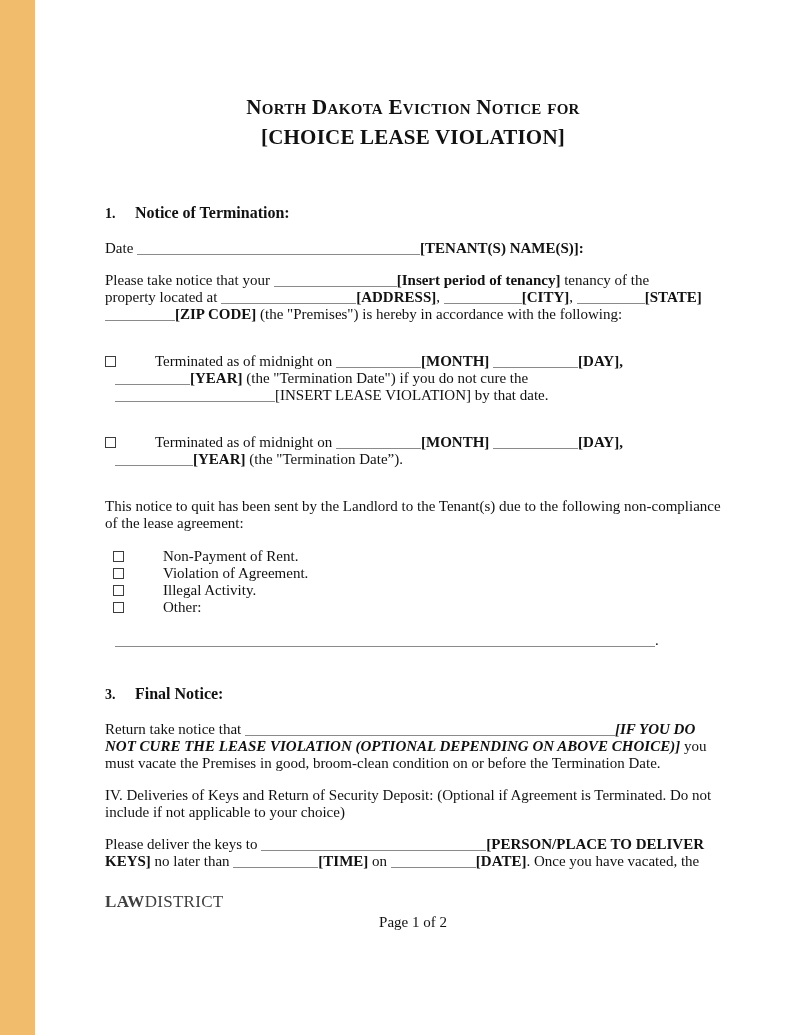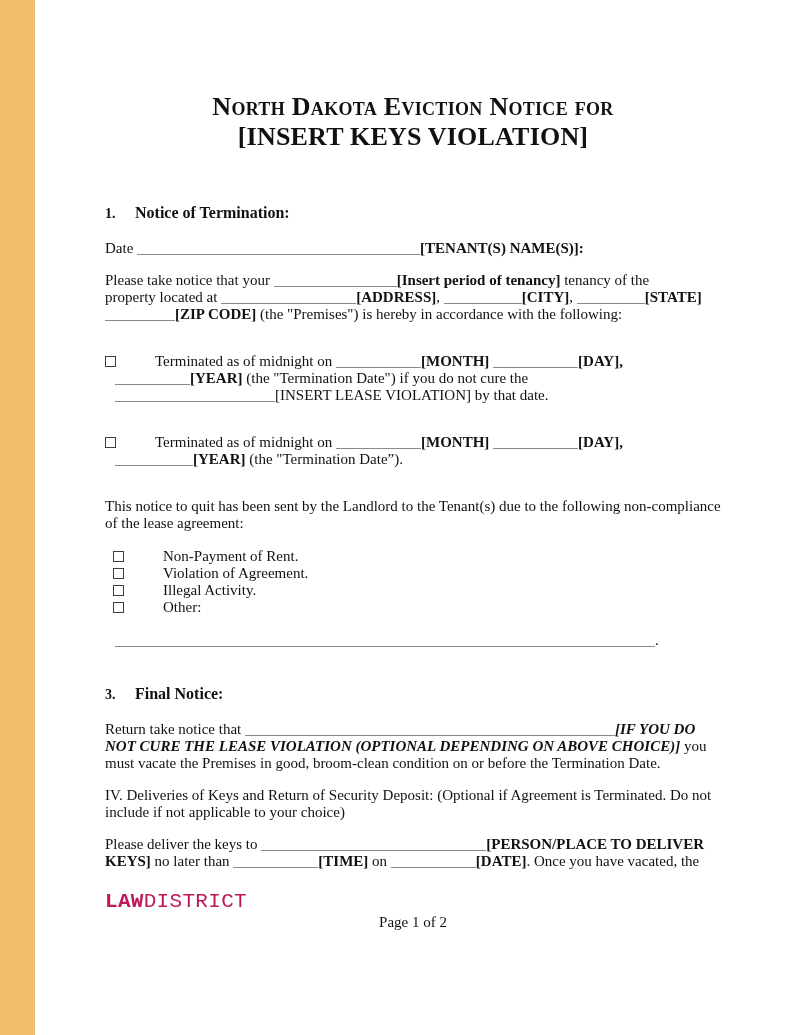--- a/index.html
+++ b/index.html
@@ -18,21 +18,21 @@
     left: 0; top: 0;
     width: 35px; height: 1035px;
     background: #f1bc6b;
   }
   .doc {
     position: absolute;
     left: 105px; top: 0;
     width: 616px;
     padding-top: 92px;
   }
-  .title { text-align: center; font-weight: bold; font-size: 26px; line-height: 30px; margin-bottom: 50px; }
+  .title { text-align: center; font-weight: bold; font-size: 21px; line-height: 30px; margin-bottom: 50px; }
   .title .t1 { font-variant: small-caps; letter-spacing: 0.3px; }
   .title .t2 { letter-spacing: 0.2px; }
   .heading { margin: 34px 0 14px 0; font-weight: bold; line-height: 22px; }
   .heading .hnum { display: inline-block; width: 30px; font-size: 14px; }
   .heading .htext { font-size: 16px; }
   .para { margin: 15px 0; }
   .b, .seg-b { font-weight: bold; }
   .i, .seg-i { font-style: italic; }
   .blank {
     display: inline-block;
@@ -51,40 +51,40 @@
   }
   .sq {
     display: inline-block;
     width: 11px; height: 11px;
     border: 1.5px solid #3d3d3d;
     vertical-align: -1px;
   }
   .other-line { padding-left: 10px; margin-top: 15px; }
   .footer { margin-top: 22px; }
   .logo {
-    font-family: Liberation Mono, monospace;
-    font-size: 21px;
+    font-family: Liberation Serif, serif;
+    font-size: 17px;
     line-height: 20px;
-    color: #be185d;
+    color: #404040;
     letter-spacing: 0.3px;
   }
   .logo .logo-bold { font-weight: 700; }
   .logo .logo-reg  { font-weight: 400; }
   .page-num { text-align: center; margin-top: 2px; }
 </style>
 </head>
 <body>
 
 <div class="stripe"></div>
 
 <div class="doc">
 
   <div class="title">
     <div class="t1">North Dakota Eviction Notice for</div>
-    <div class="t2">[INSERT KEYS VIOLATION]</div>
+    <div class="t2">[CHOICE LEASE VIOLATION]</div>
   </div>
 
   <div class="heading">
     <span class="hnum">1.</span><span class="htext">Notice of Termination:</span>
   </div>
 
   <p class="para"><span>Date </span><span class="blank" style="width: 283px;"></span><span class="seg-b">[TENANT(S) NAME(S)]:</span></p>
 
   <p class="para"><span>Please take notice that your </span><span class="blank" style="width: 123px;"></span><span class="seg-b">[Insert period of tenancy]</span><span> tenancy of the</span><br><span>property located at </span><span class="blank" style="width: 135px;"></span><span class="seg-b">[ADDRESS]</span><span>, </span><span class="blank" style="width: 78px;"></span><span class="seg-b">[CITY]</span><span>, </span><span class="blank" style="width: 68px;"></span><span class="seg-b">[STATE]</span><br><span class="blank" style="width: 70px;"></span><span class="seg-b">[ZIP CODE]</span><span> (the "Premises") is hereby in accordance with the following:</span></p>
 

